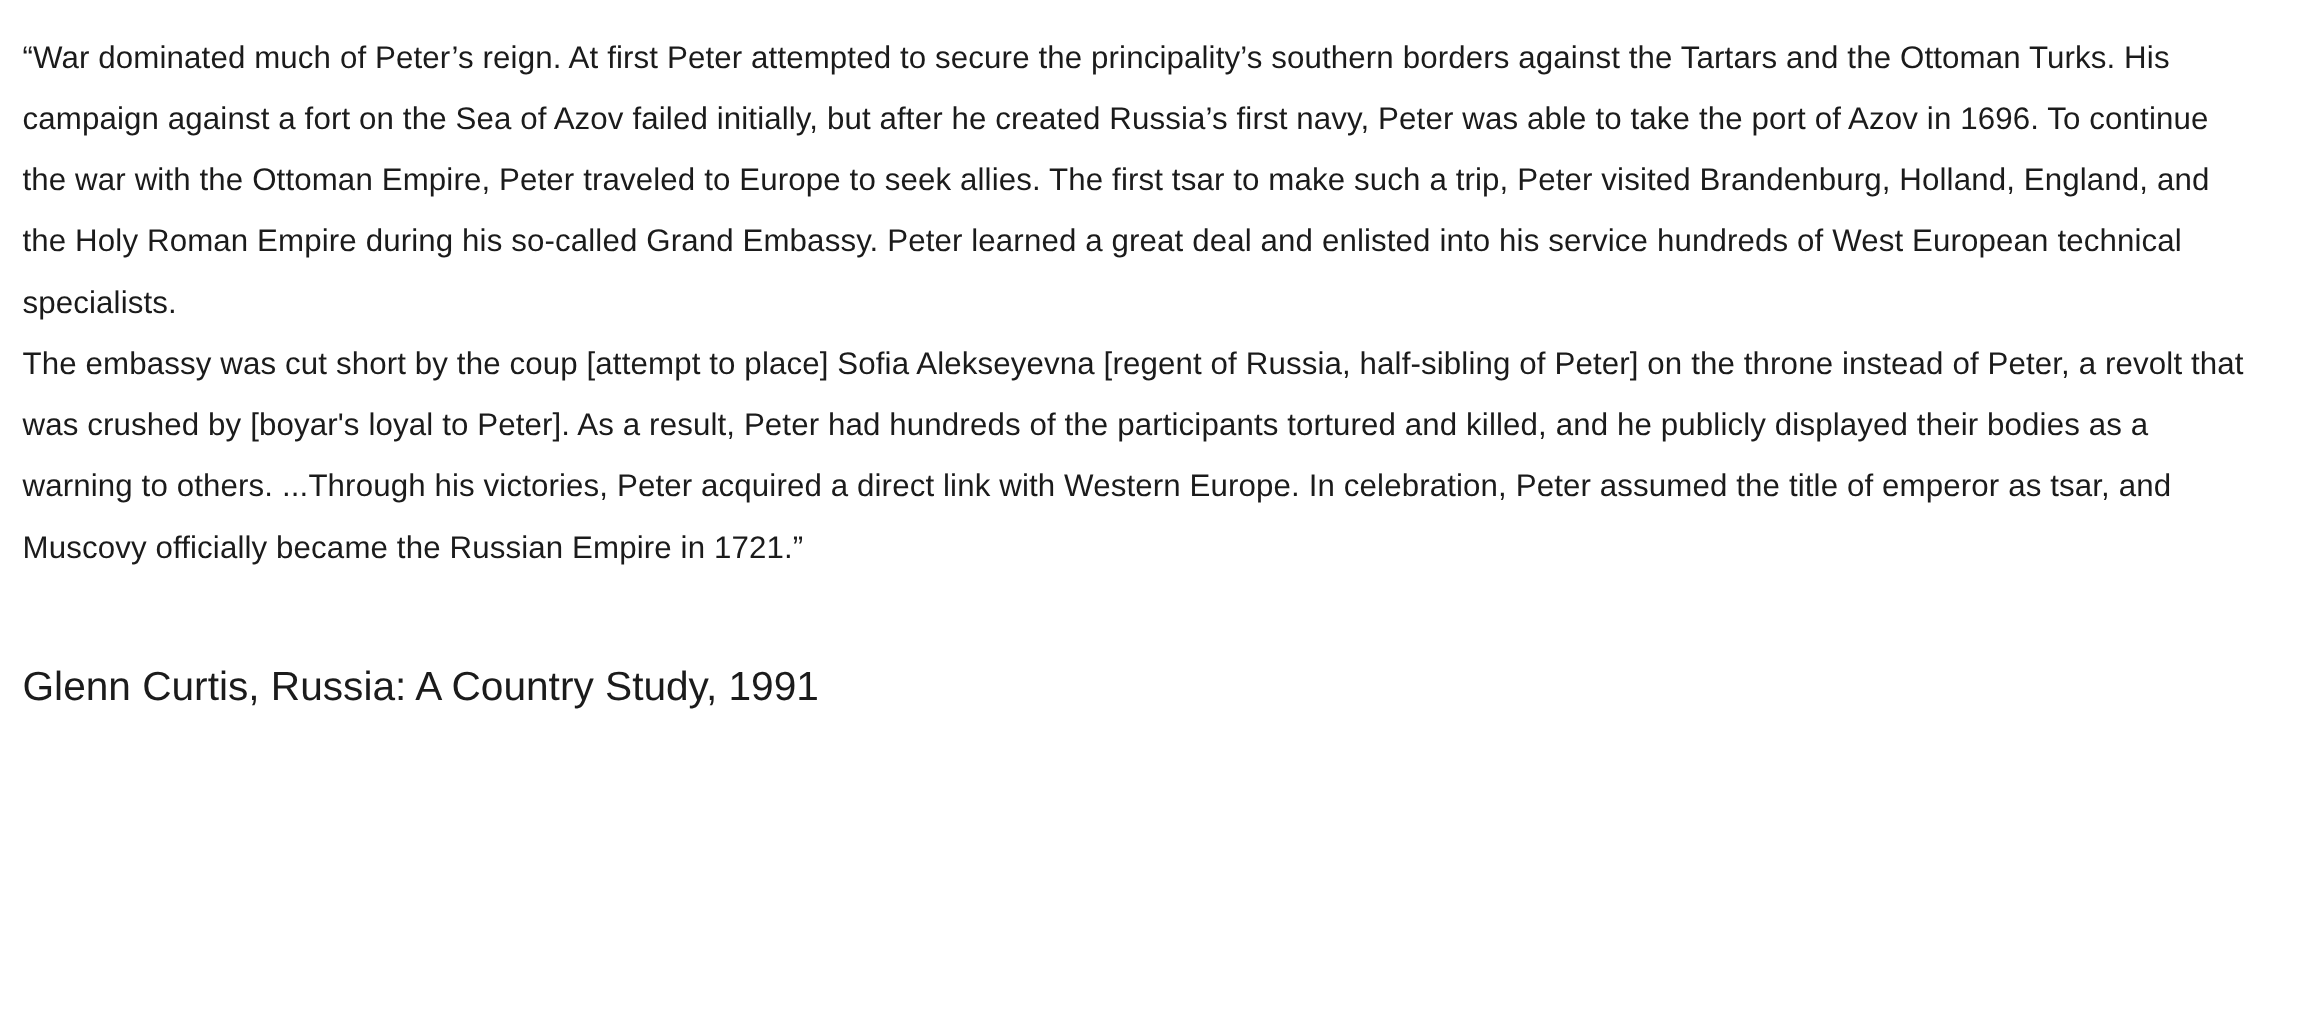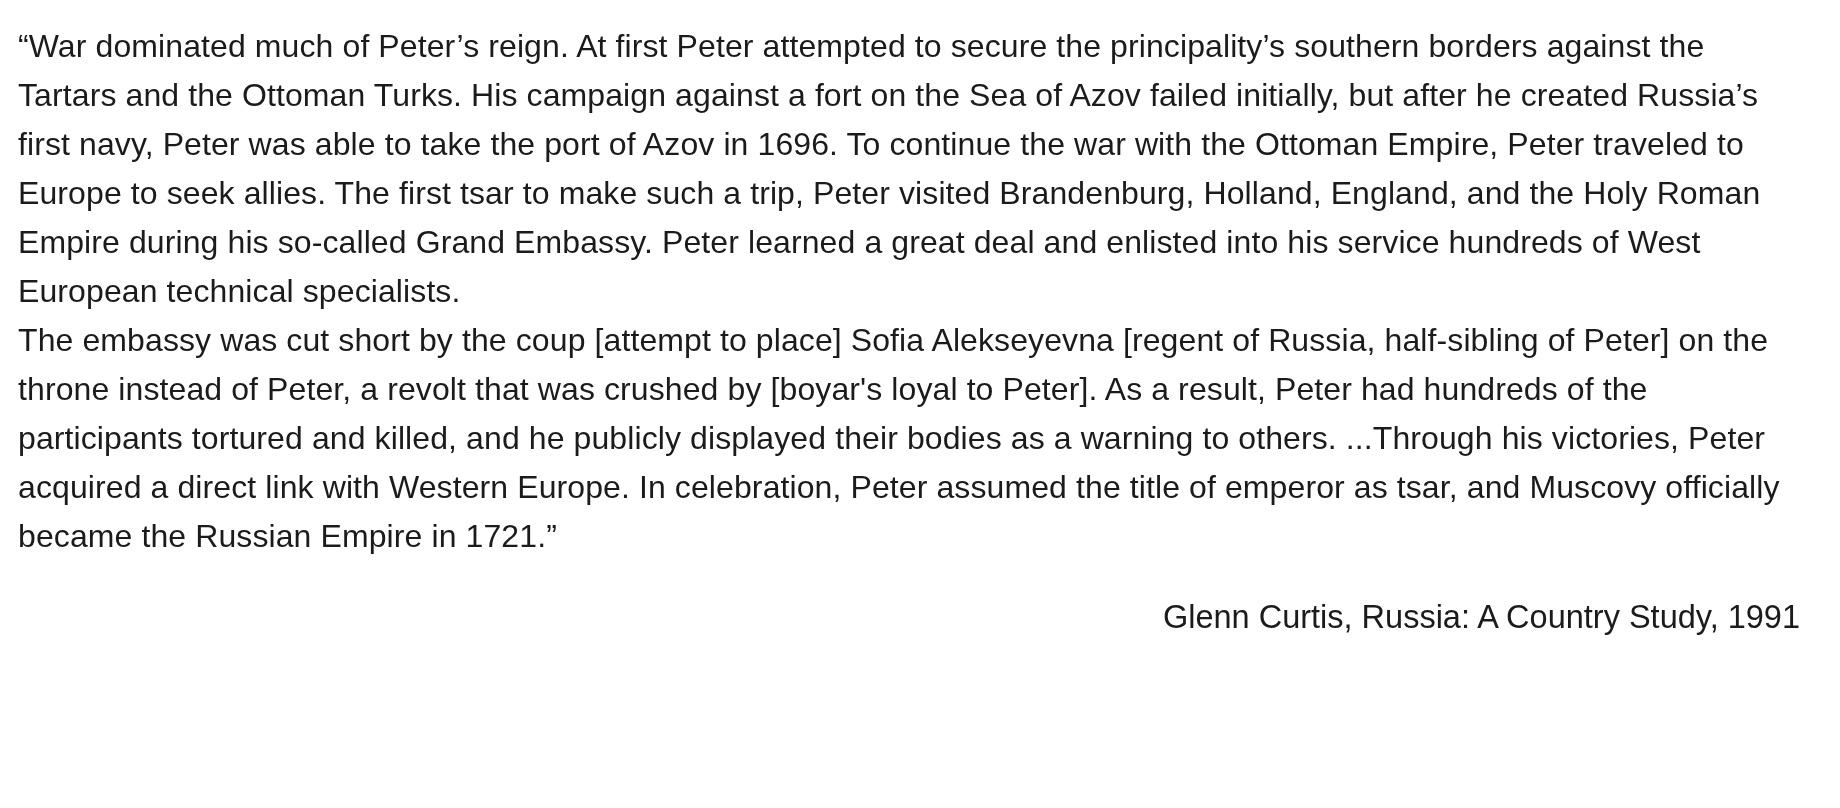--- a/index.html
+++ b/index.html
@@ -21,33 +21,32 @@
     background: #ffffff;
     padding: 22px 36px 0 18px;
     display: flex;
     flex-direction: column;
   }
   .quote-block {
     display: flex;
     flex-direction: column;
   }
   .para {
-    font-size: 32px;
+    font-size: 25px;
     line-height: 49px;
     letter-spacing: 0.1px;
     color: #1b1b1b;
     margin: 0;
     max-width: 1810px;
   }
   .para + .para {
   }
   .attribution-row {
-    margin-top: 34px;
+    margin-top: 64px;
     display: flex;
-    justify-content: flex-end;
     padding-right: 4px;
   }
   .attribution {
     font-size: 32.5px;
     line-height: 44px;
     color: #1b1b1b;
     white-space: nowrap;
   }
 </style>
 </head>

